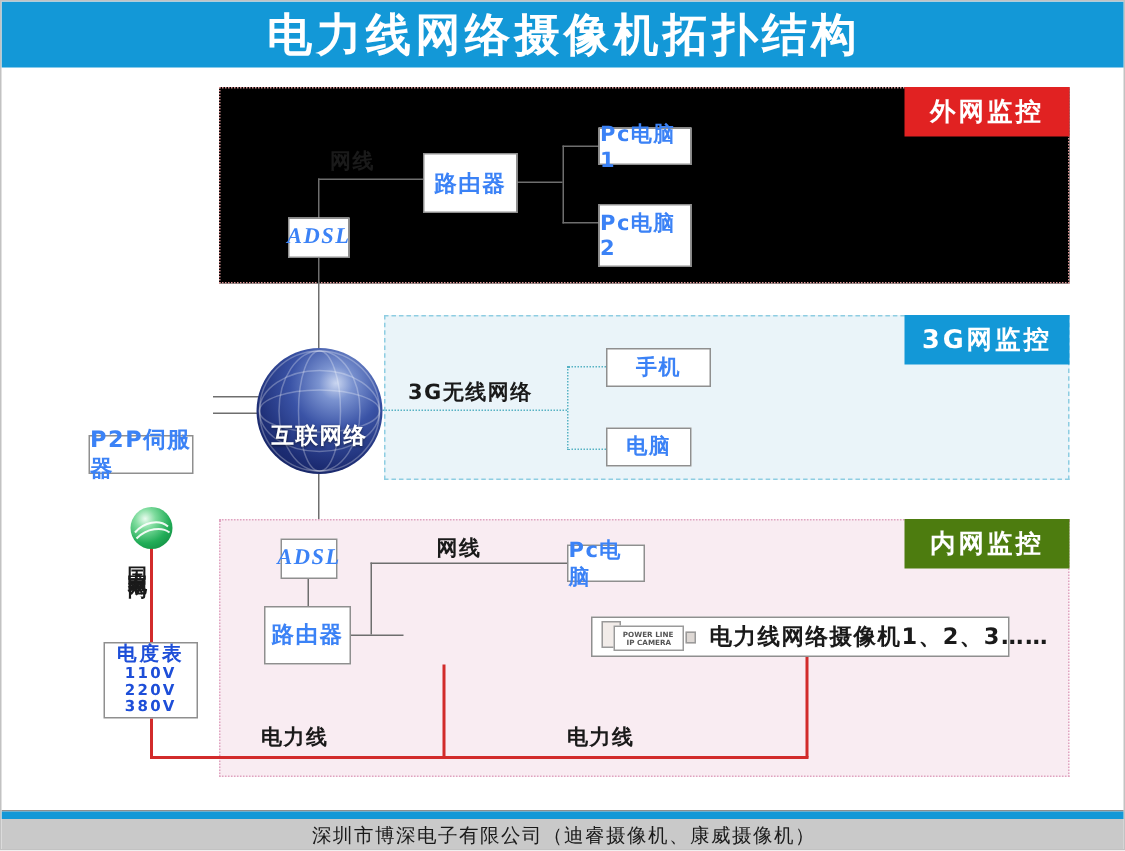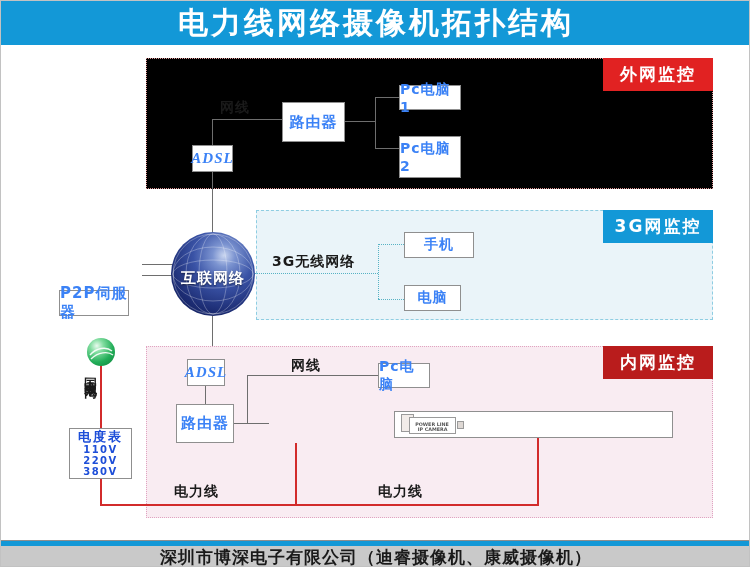--- a/index.html
+++ b/index.html
@@ -7,50 +7,50 @@
           font-family:"DejaVu Sans","Liberation Sans",sans-serif;box-sizing:border-box;
           border:1px solid #c2c2c2;}
   
   .header{position:absolute;left:0;top:0;width:750px;height:44px;background:#1398d7;
           display:flex;align-items:center;justify-content:center;}
   .header .title{color:#fff;font-weight:bold;font-size:30px;letter-spacing:3px;}
   .footer-line{position:absolute;left:0;top:539px;width:750px;height:1px;background:#8e8e8e;}
   .footer-blue{position:absolute;left:0;top:540px;width:750px;height:5px;background:#1398d7;}
   .footer-gray{position:absolute;left:0;top:545px;width:750px;height:22px;background:#c9c9c9;
                display:flex;align-items:center;justify-content:center;}
-  .footer-gray span{font-size:17px;color:#1a1a1a;font-weight:bold;letter-spacing:1px;}
+  .footer-gray span{font-size:13px;color:#1a1a1a;font-weight:normal;letter-spacing:1px;}
   
   .section{position:absolute;box-sizing:border-box;}
   .sec-wan{left:145px;top:57px;width:567px;height:131px;background:#000000;border:1px dotted #dc9595;}
   .sec-g3{left:255px;top:209px;width:457px;height:110px;background:#eaf4f9;border:1px dashed #8ecde2;}
   .sec-lan{left:145px;top:345px;width:567px;height:172px;background:#f9ecf2;border:1px dotted #e0a3c0;}
   .sec-label{position:absolute;right:-1px;top:-1px;width:110px;height:33px;color:#fff;
              font-weight:bold;font-size:17px;letter-spacing:2px;
              display:flex;align-items:center;justify-content:center;}
   .sec-label.red{background:#e12222;}
   .sec-label.blue{background:#1398d7;}
-  .sec-label.magenta{background:#b91c1c;}
+  .sec-label.magenta{background:#4d7c0f;}
   
   .node{position:absolute;background:#fff;border:1px solid #8f8f8f;box-sizing:border-box;
         display:flex;align-items:center;justify-content:center;
         font-weight:bold;color:#3b82f6;font-size:14px;letter-spacing:1px;}
   .node.serif{font-family:"Liberation Serif","DejaVu Serif",serif;font-size:15px;letter-spacing:1px;font-style:italic;}
   .lbl{position:absolute;font-weight:bold;color:#1a1a1a;font-size:14px;letter-spacing:1px;white-space:nowrap;}
   
   .hline{position:absolute;height:0;border-top:1px solid #6e6e6e;}
   .vline{position:absolute;width:0;border-left:1px solid #6e6e6e;}
   .dot-h{position:absolute;height:0;border-top:1px dotted #57b2c4;}
   .dot-v{position:absolute;width:0;border-left:1px dotted #57b2c4;}
   .red-h{position:absolute;height:2px;background:#d22b2b;}
   .red-v{position:absolute;width:2px;background:#d22b2b;}
   
   .globe{position:absolute;left:170px;top:231px;width:84px;height:84px;border-radius:50%;
          background:radial-gradient(circle at 63% 28%,#c9d5f0 0%,#7b93d0 14%,#3a53a6 38%,#1c2c73 70%,#111d52 100%);}
   .globe svg{position:absolute;left:0;top:0;}
-  .globe .gtext{position:absolute;left:0;top:4px;width:100%;height:100%;display:flex;align-items:center;
+  .globe .gtext{position:absolute;left:0;top:16px;width:100%;height:100%;display:flex;align-items:center;
          justify-content:center;color:#fff;font-weight:bold;font-size:15px;letter-spacing:1px;
          text-shadow:0 1px 2px rgba(0,0,0,.55);}
   
   .ggreen{position:absolute;left:86px;top:337px;width:28px;height:28px;border-radius:50%;
           background:radial-gradient(circle at 35% 28%,#eafbef 0%,#7fdc9e 25%,#22ad58 60%,#0a8038 100%);}
   .vert-text{position:absolute;left:80px;top:366px;height:66px;writing-mode:vertical-rl;
              font-weight:bold;font-size:13px;letter-spacing:3px;color:#1a1a1a;}
   
   .meter{position:absolute;left:68px;top:427px;width:63px;height:51px;background:#fff;
          border:1px solid #8f8f8f;box-sizing:border-box;display:flex;flex-direction:column;
@@ -138,20 +138,21 @@
   <div class="node" style="left:377px;top:362px;width:52px;height:25px;">Pc电脑</div>
   <div class="lbl" style="left:290px;top:356px;">网线</div>
 
   <div class="camrow">
     <div class="cam-back"></div>
     <div class="cam-main">
       <div>POWER LINE</div>
       <div>IP CAMERA</div>
     </div>
     <div class="cam-nub"></div>
+    <div class="cam-label">电力线网络摄像机1、2、3……</div>
   </div>
 
   <div class="red-v" style="left:99px;top:363px;height:65px;"></div>
   <div class="red-v" style="left:99px;top:477px;height:28px;"></div>
   <div class="red-h" style="left:99px;top:503px;width:439px;"></div>
   <div class="red-v" style="left:294px;top:442px;height:62px;"></div>
   <div class="red-v" style="left:536px;top:437px;height:67px;"></div>
   <div class="lbl" style="left:173px;top:482px;">电力线</div>
   <div class="lbl" style="left:377px;top:482px;">电力线</div>
 

